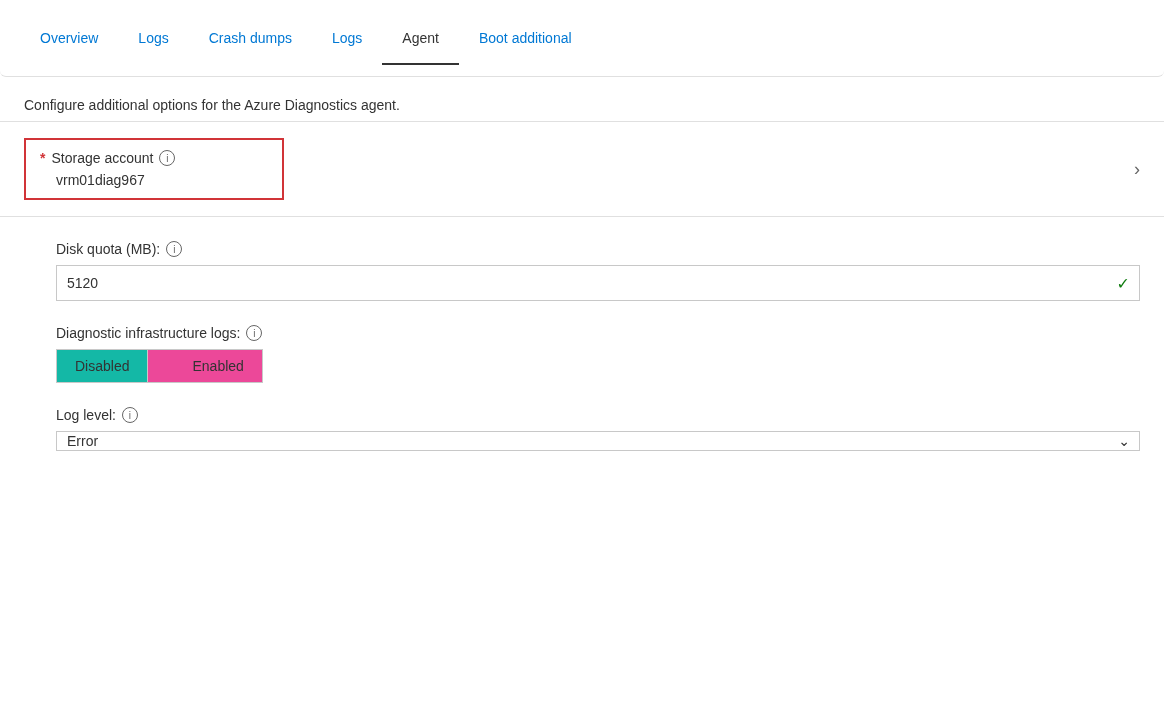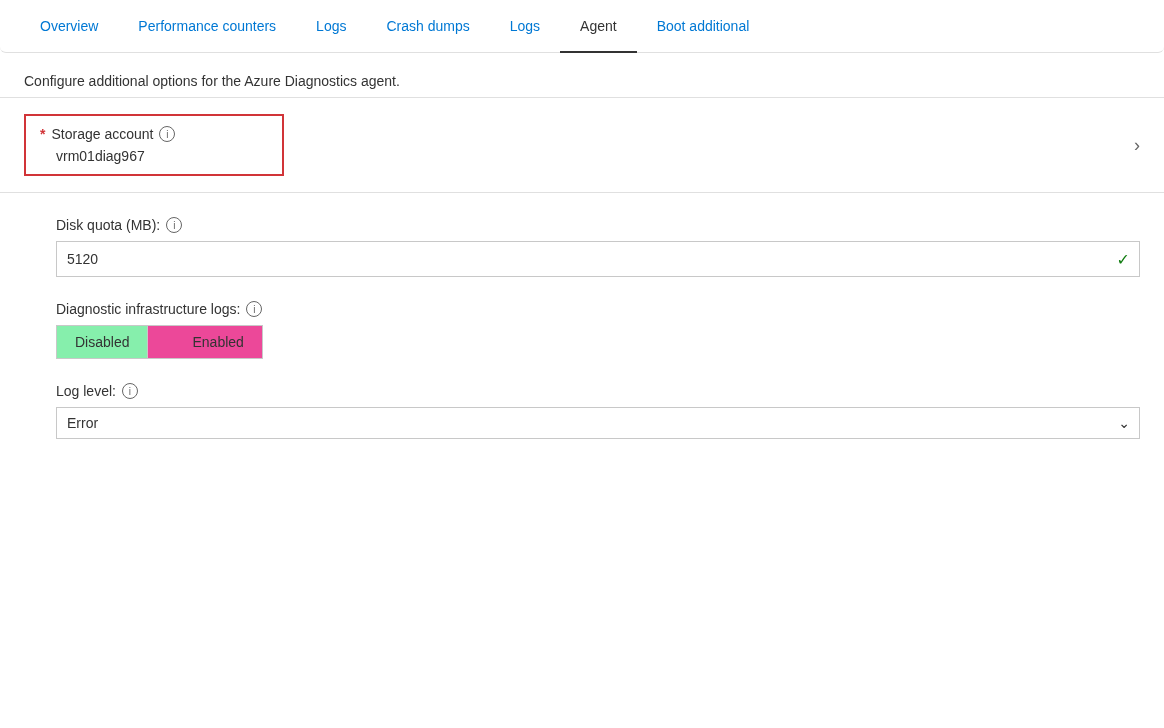--- a/index.html
+++ b/index.html
@@ -15,21 +15,21 @@
       background: #fff;
       width: 1164px;
       min-height: 728px;
     }
 
     
     .tab-nav {
       display: flex;
       align-items: center;
       border-bottom: 1px solid #e0e0e0;
-      padding: 0 20px;
+      padding: 12px 20px;
       background: #fff;
       border-radius: 6px;
     }
 
     .tab-item {
       padding: 18px 20px;
       cursor: pointer;
       color: #0078d4;
       font-size: 14px;
       text-decoration: none;
@@ -175,21 +175,21 @@
     }
 
     
     .toggle-group {
       display: flex;
     }
 
     .toggle-btn {
       padding: 8px 18px;
       border: 1px solid #c8c8c8;
-      background: #86efac;
+      background: #14b8a6;
       font-size: 14px;
       cursor: pointer;
       color: #333;
     }
 
     .toggle-btn:first-child {
       border-right: none;
     }
 
     .toggle-btn.active {
@@ -200,21 +200,21 @@
     }
 
     
     .select-container {
       position: relative;
       width: 100%;
     }
 
     .select-field {
       width: 100%;
-      height: 32px;
+      height: 20px;
       border: 1px solid #c8c8c8;
       padding: 0 36px 0 10px;
       font-size: 14px;
       color: #333;
       background: #fff;
       appearance: none;
       -webkit-appearance: none;
       cursor: pointer;
       outline: none;
     }
@@ -227,21 +227,20 @@
       pointer-events: none;
       font-size: 14px;
       color: #333;
     }
   </style>
 </head>
 <body>
 
 <nav class="tab-nav">
   <a class="tab-item">Overview</a>
-  <a class="tab-item">Performance counters</a>
   <a class="tab-item">Logs</a>
   <a class="tab-item">Crash dumps</a>
   <a class="tab-item">Logs</a>
   <a class="tab-item active">Agent</a>
   <a class="tab-item">Boot additional</a>
 </nav>
 
 <div class="main-content">
 
   <p class="description">Configure additional options for the Azure Diagnostics agent.</p>

